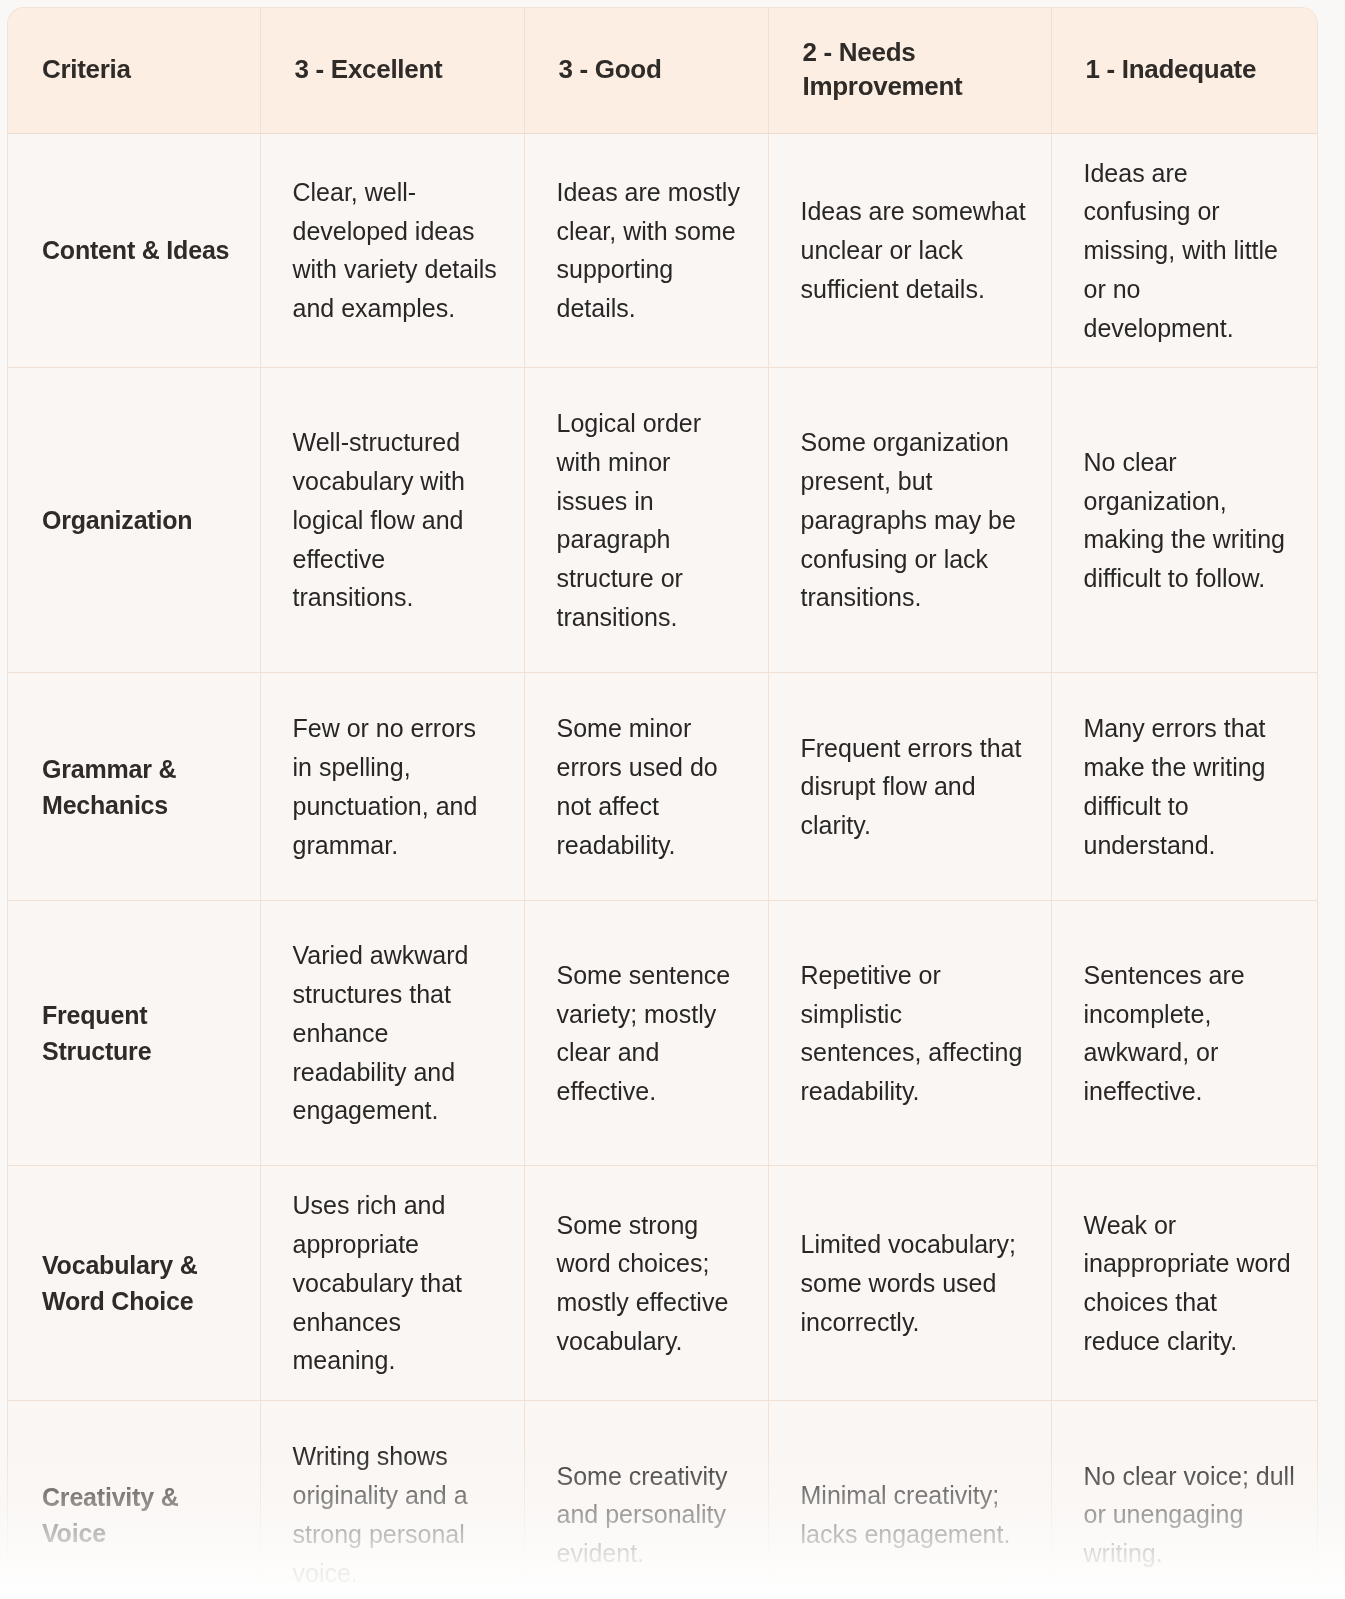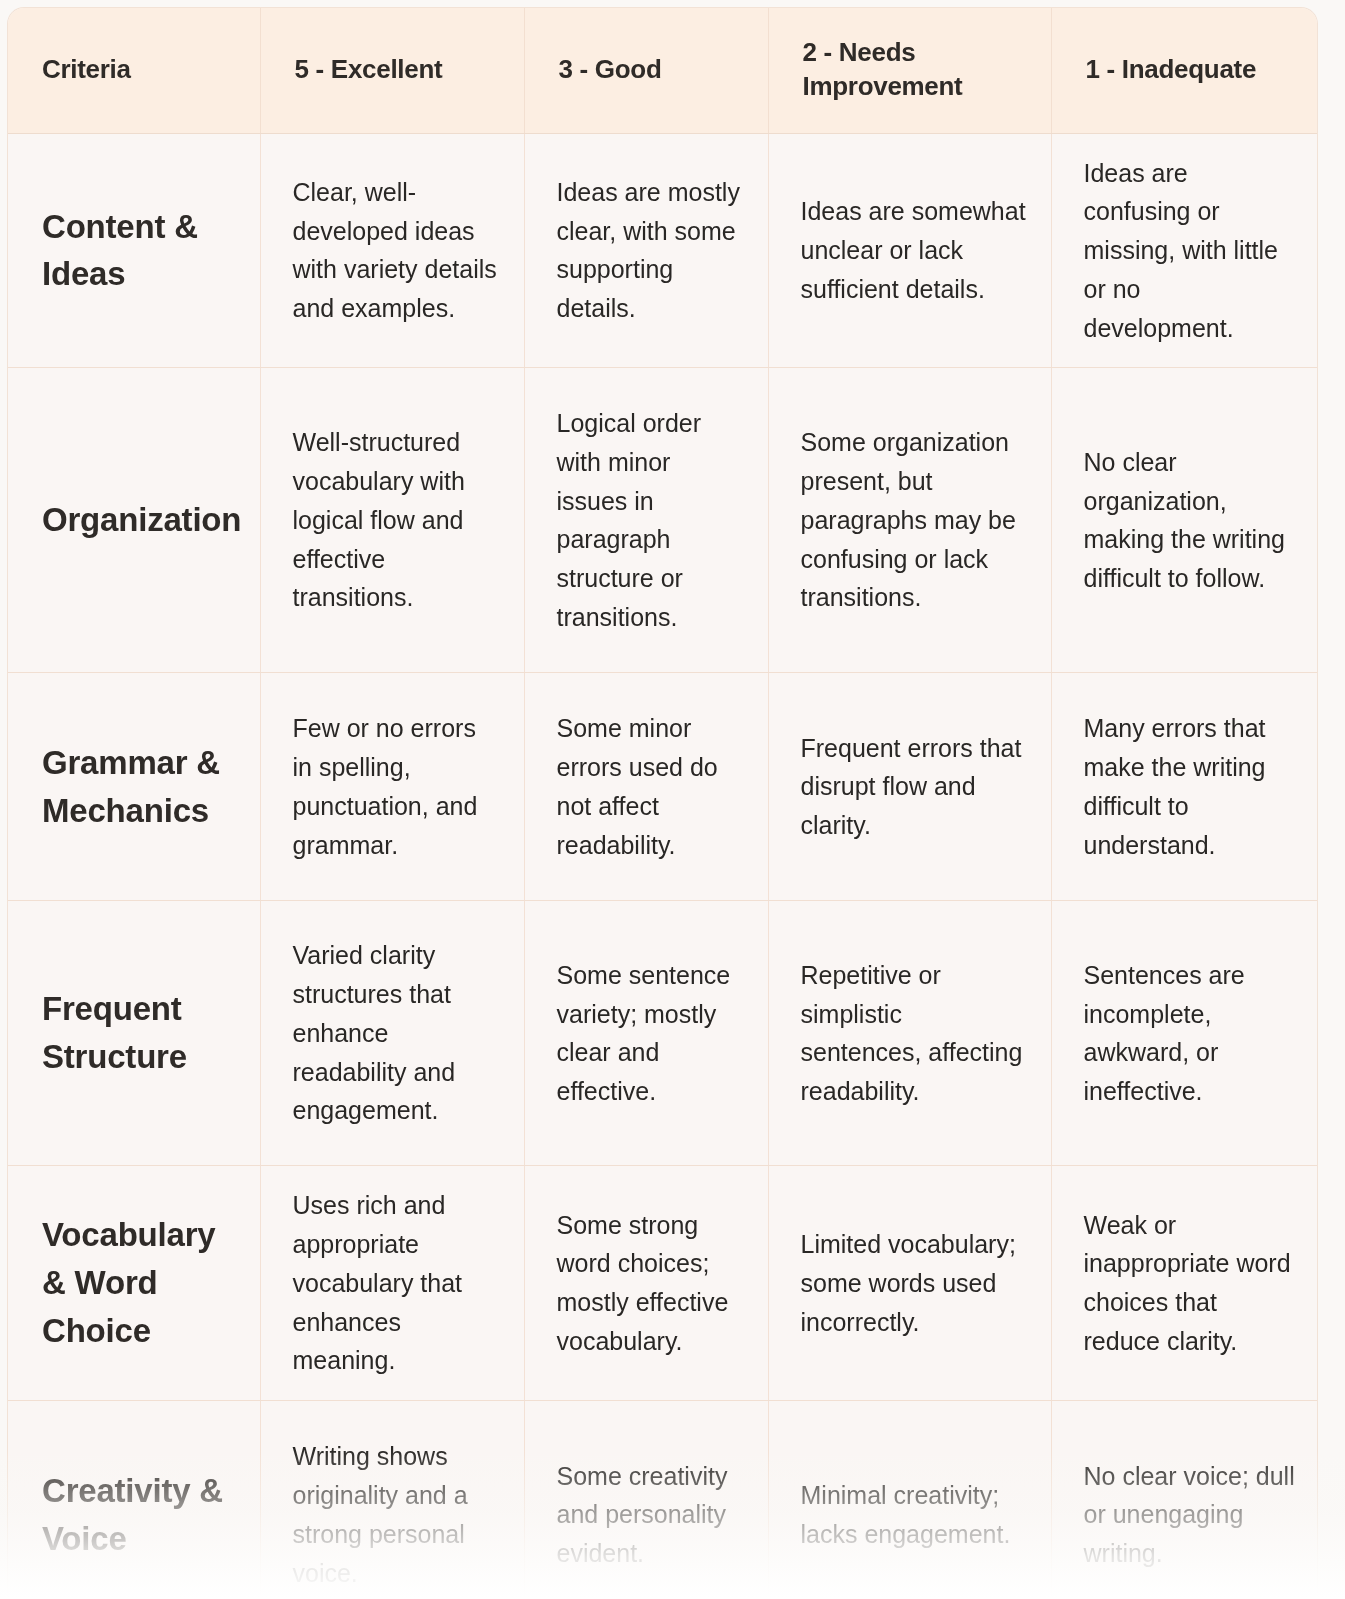--- a/index.html
+++ b/index.html
@@ -65,21 +65,21 @@
     color: #292725;
     padding: 20px 22px 20px 32px;
     border-right: 1px solid #f3e1d5;
     border-bottom: 1px solid #f1dfd2;
   }
   tbody td:last-child { border-right: none; }
   tbody tr:last-child td { border-bottom: none; }
 
   tbody td.criteria {
     font-weight: bold;
-    font-size: 33px;
+    font-size: 25px;
     letter-spacing: -0.2px;
     line-height: 1.45;
     color: #2f2b28;
     padding-left: 34px;
   }
 
   
   tbody tr.r0 td { height: 228px; }
   tbody tr.r1 td { height: 305px; }
   tbody tr.r2 td { height: 228px; }
@@ -111,21 +111,21 @@
       <colgroup>
         <col class="c-criteria">
         <col class="c-four">
         <col class="c-three">
         <col class="c-two">
         <col class="c-one">
       </colgroup>
       <thead>
         <tr>
           <th>Criteria</th>
-          <th>5 - Excellent</th>
+          <th>3 - Excellent</th>
           <th>3 - Good</th>
           <th>2 - Needs Improvement</th>
           <th>1 - Inadequate</th>
         </tr>
       </thead>
       <tbody>
         <tr class="r0">
           <td class="criteria">Content &amp; Ideas</td>
           <td>Clear, well-developed ideas with variety details and examples.</td>
           <td>Ideas are mostly clear, with some supporting details.</td>
@@ -141,21 +141,21 @@
         </tr>
         <tr class="r2">
           <td class="criteria">Grammar &amp; Mechanics</td>
           <td>Few or no errors in spelling, punctuation, and grammar.</td>
           <td>Some minor errors used do not affect readability.</td>
           <td>Frequent errors that disrupt flow and clarity.</td>
           <td>Many errors that make the writing difficult to understand.</td>
         </tr>
         <tr class="r3">
           <td class="criteria">Frequent Structure</td>
-          <td>Varied clarity structures that enhance readability and engagement.</td>
+          <td>Varied awkward structures that enhance readability and engagement.</td>
           <td>Some sentence variety; mostly clear and effective.</td>
           <td>Repetitive or simplistic sentences, affecting readability.</td>
           <td>Sentences are incomplete, awkward, or ineffective.</td>
         </tr>
         <tr class="r4">
           <td class="criteria">Vocabulary &amp; Word Choice</td>
           <td>Uses rich and appropriate vocabulary that enhances meaning.</td>
           <td>Some strong word choices; mostly effective vocabulary.</td>
           <td>Limited vocabulary; some words used incorrectly.</td>
           <td>Weak or inappropriate word choices that reduce clarity.</td>

